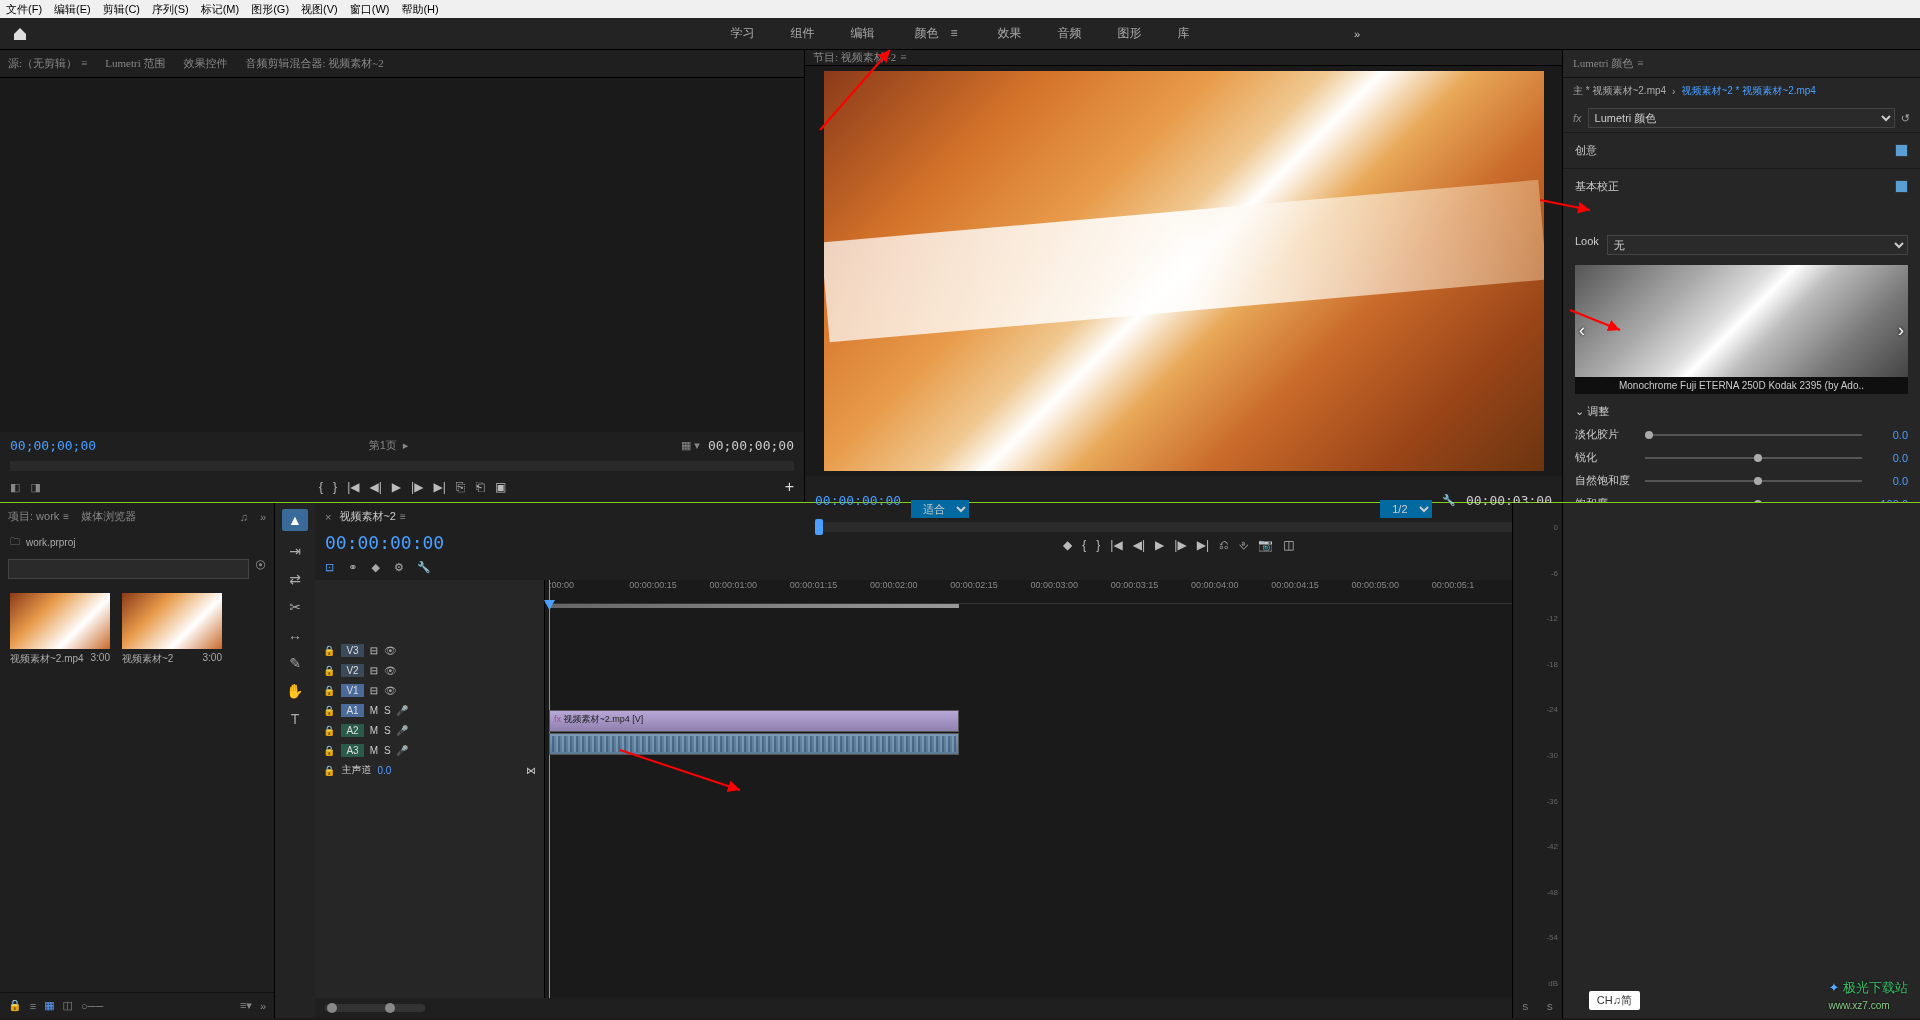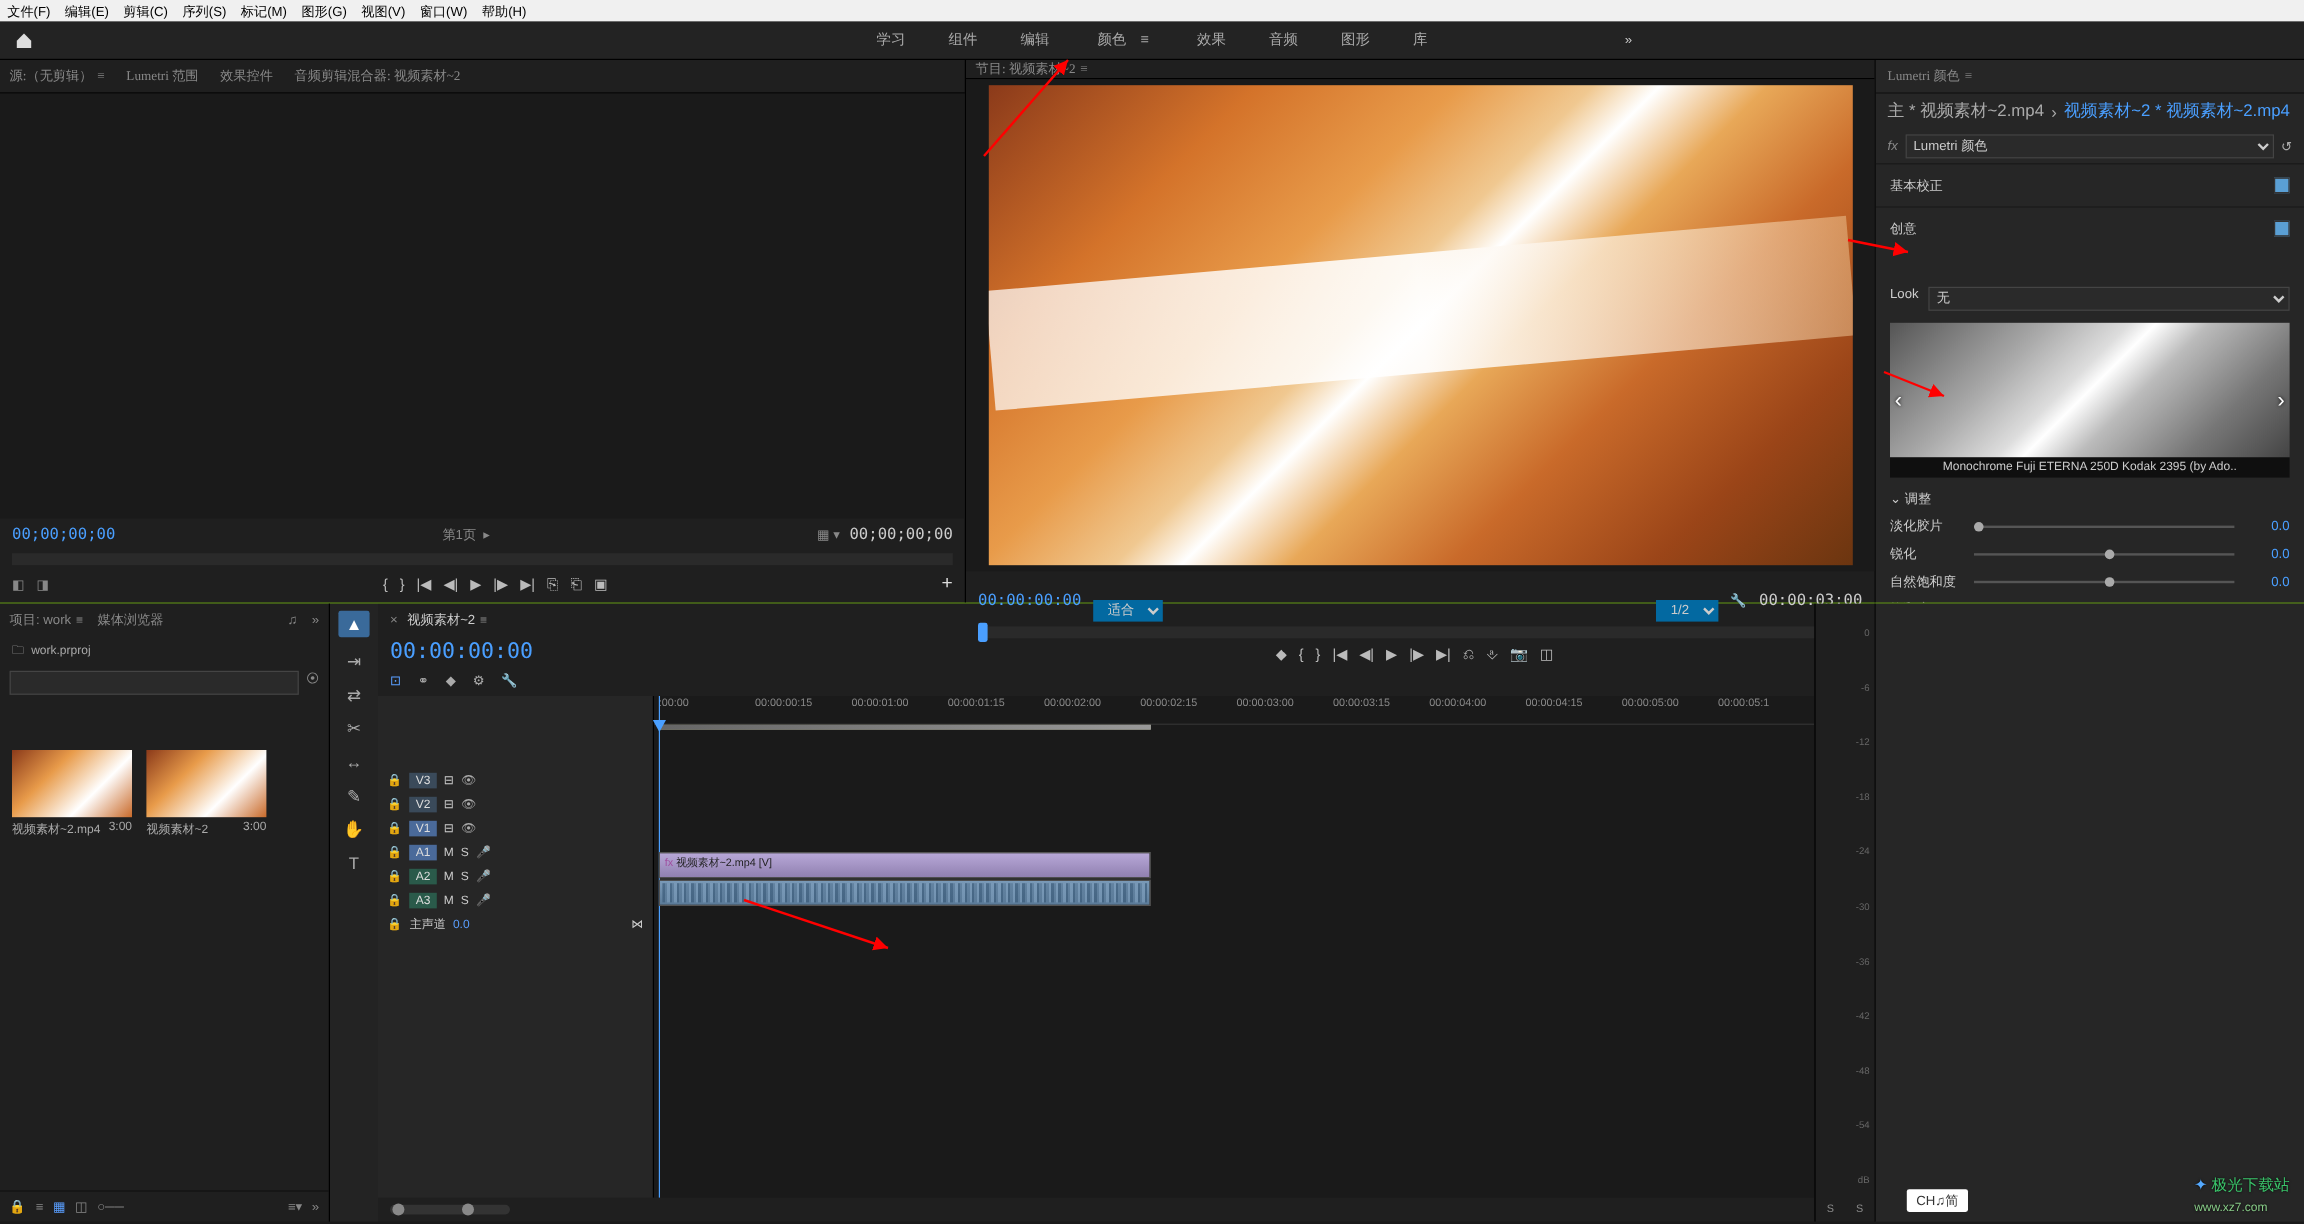--- a/index.html
+++ b/index.html
@@ -26,21 +26,21 @@
 .transport span { color: #bbb; cursor: pointer; font-size: 12px; }
 .add-btn { color: #ddd; font-size: 16px; cursor: pointer; }
 .center-panel { flex: 1; background: #1f1f1f; display: flex; flex-direction: column; position: relative; }
 .program-body { flex: 1; display: flex; align-items: center; justify-content: center; background: #1a1a1a; padding: 5px; }
 .program-image { width: 720px; height: 400px; background: linear-gradient(135deg, #8b3a1a 0%, #d4732a 20%, #e89b4a 35%, #f0c890 45%, #ffffff 50%, #e8a858 58%, #c96a2a 70%, #9b4518 85%, #6b3510 100%); position: relative; overflow: hidden; }
 .program-image::before { content: ""; position: absolute; top: 35%; left: 0; right: 0; height: 25%; background: linear-gradient(90deg, rgba(255,255,255,0.7), rgba(255,255,255,0.9), rgba(240,200,150,0.5)); transform: rotate(-5deg); }
 .program-footer { height: 65px; padding: 6px 10px; }
 .tc-row2 { display: flex; align-items: center; gap: 10px; }
 .fit-select { background: #0369a1; color: #ccc; padding: 2px 8px; font-size: 11px; border: none; margin-top: 18px; }
 .right-panel { width: 358px; background: #262626; border-left: 1px solid #000; display: flex; flex-direction: column; overflow: hidden; }
-.lumetri-breadcrumb { padding: 6px 10px; font-size: 14px; color: #aaa; display: flex; align-items: center; }
+.lumetri-breadcrumb { padding: 6px 10px; font-size: 10px; color: #aaa; display: flex; align-items: center; }
 .lumetri-breadcrumb .link { color: #4a9fff; }
 .fx-row { display: flex; align-items: center; padding: 4px 10px; gap: 6px; }
 .fx-row select { background: #2a2a2a; color: #ccc; border: 1px solid #444; flex: 1; font-size: 11px; padding: 2px; }
 .section-header { display: flex; justify-content: space-between; align-items: center; padding: 10px 12px; cursor: pointer; border-top: 1px solid #1a1a1a; }
 .section-header .chk { width: 13px; height: 13px; background: #5a9fd4; border: 1px solid #333; }
 .look-row { display: flex; padding: 4px 12px; gap: 8px; margin-top: 27px; }
 .look-row select { flex: 1; background: #2a2a2a; color: #ccc; border: 1px solid #444; padding: 2px; font-size: 11px; }
 .preview-box { margin: 6px 12px; position: relative; }
 .preview-img { width: 100%; height: 112px; background: linear-gradient(135deg, #555 0%, #aaa 30%, #ddd 45%, #fff 50%, #bbb 60%, #777 80%, #444 100%); filter: grayscale(1); position: relative; }
 .preview-nav { position: absolute; top: 50%; transform: translateY(-50%); color: #fff; font-size: 18px; cursor: pointer; text-shadow: 0 0 3px #000; }
@@ -55,21 +55,21 @@
 .disclosure { padding: 4px 12px; color: #ccc; font-size: 11px; }
 .bottom-area { display: flex; height: 516px; border-top: 1px solid #84cc16; }
 .project-panel { width: 275px; background: #1f1f1f; border-right: 1px solid #000; display: flex; flex-direction: column; }
 .project-tabs { display: flex; align-items: center; padding: 6px 8px; gap: 12px; font-size: 11px; }
 .project-tabs span { color: #888; cursor: pointer; }
 .project-tabs span.active { color: #ddd; }
 .project-name { padding: 4px 10px; color: #aaa; font-size: 10px; display: flex; align-items: center; gap: 6px; }
 .search-row { padding: 4px 8px; display: flex; gap: 6px; }
 .search-row input { flex: 1; background: #2a2a2a; border: 1px solid #444; color: #ccc; padding: 3px 6px; font-size: 11px; }
 .thumbs { display: flex; gap: 12px; padding: 10px; }
-.thumb-item { width: 100px; margin-top: 32px; }
+.thumb-item { width: 100px; }
 .thumb-img { width: 100px; height: 56px; background: linear-gradient(135deg, #8b3a1a, #e89b4a, #fff, #c96a2a); }
 .thumb-row { display: flex; justify-content: space-between; font-size: 10px; color: #aaa; padding: 3px 0; }
 .project-footer { margin-top: auto; padding: 6px 8px; display: flex; gap: 8px; align-items: center; border-top: 1px solid #111; }
 .project-footer span { color: #888; cursor: pointer; }
 .tool-strip { width: 40px; background: #232323; display: flex; flex-direction: column; align-items: center; padding: 6px 0; gap: 12px; }
 .tool-strip span { color: #aaa; cursor: pointer; font-size: 14px; }
 .tool-strip span.active { background: #3a6a9a; padding: 3px 6px; border-radius: 2px; color: #fff; }
 .timeline-panel { flex: 1; background: #1f1f1f; display: flex; flex-direction: column; }
 .timeline-header { padding: 6px 10px; display: flex; align-items: center; gap: 8px; }
 .timeline-tc { padding: 2px 10px; }
@@ -233,25 +233,25 @@
       <span>主 * 视频素材~2.mp4</span>
       <span style="margin:0 6px">›</span>
       <span class="link">视频素材~2 * 视频素材~2.mp4</span>
     </div>
     <div class="fx-row">
       <span style="font-style:italic;color:#888">fx</span>
       <select><option>Lumetri 颜色</option></select>
       <span class="reset-icon">↺</span>
     </div>
     <div class="section-header">
+      <span>创意</span>
+        <span class="chk"></span>
+    </div>
+    <div class="section-header">
       <span>基本校正</span>
-        <span class="chk"></span>
-    </div>
-    <div class="section-header">
-      <span>创意</span>
         <span class="chk"></span>
     </div>
     <div class="look-row">
       <span>Look</span>
       <select><option>无</option></select>
     </div>
     <div class="preview-box">
       <div class="preview-img"></div>
       <span class="preview-nav left">‹</span>
       <span class="preview-nav right">›</span>

